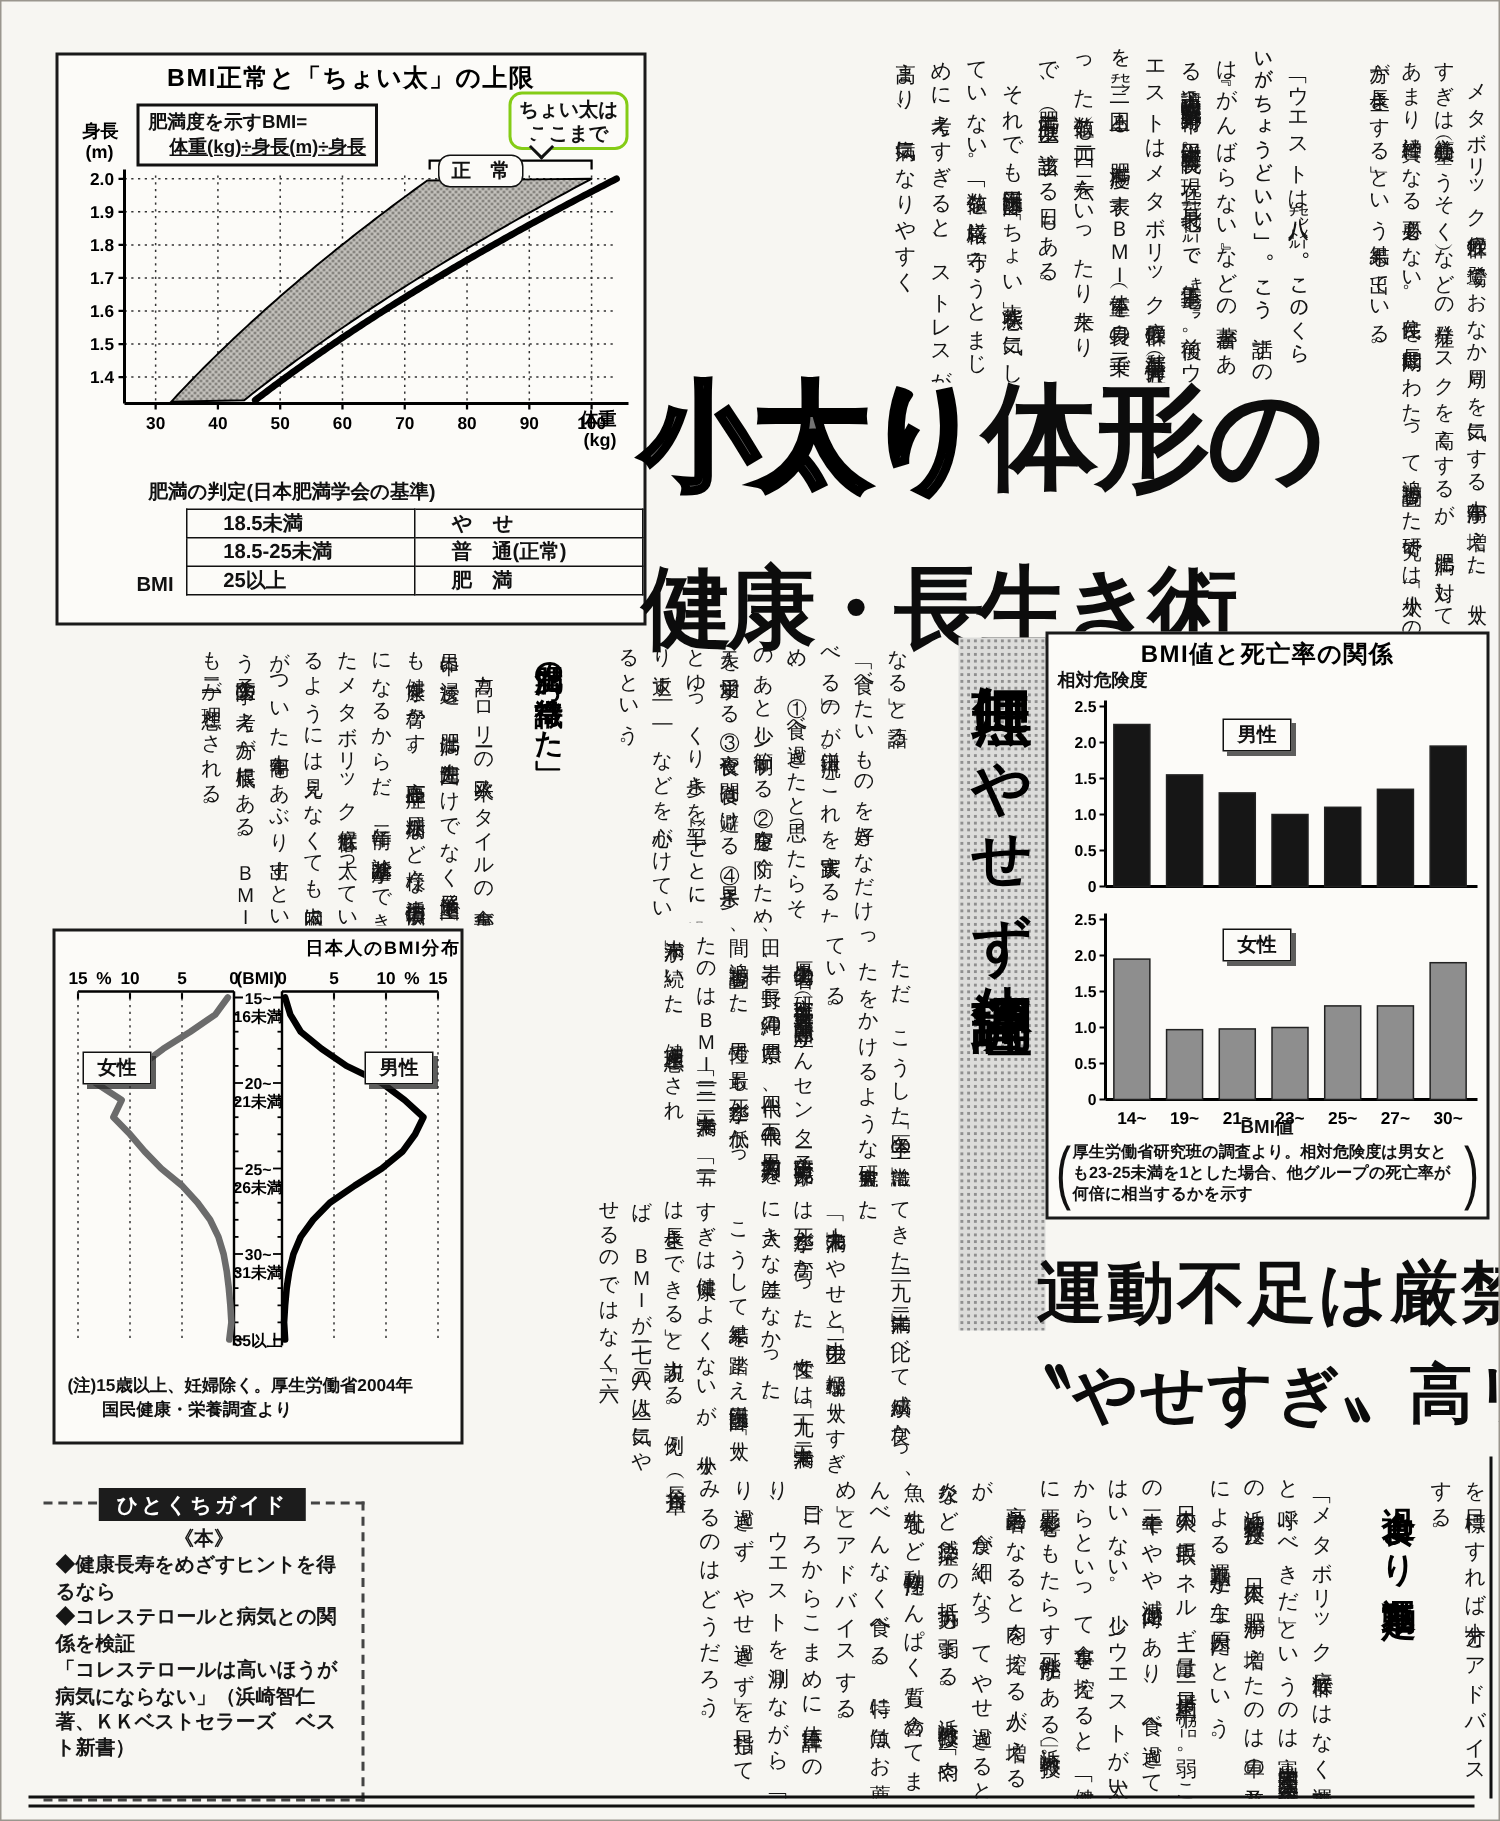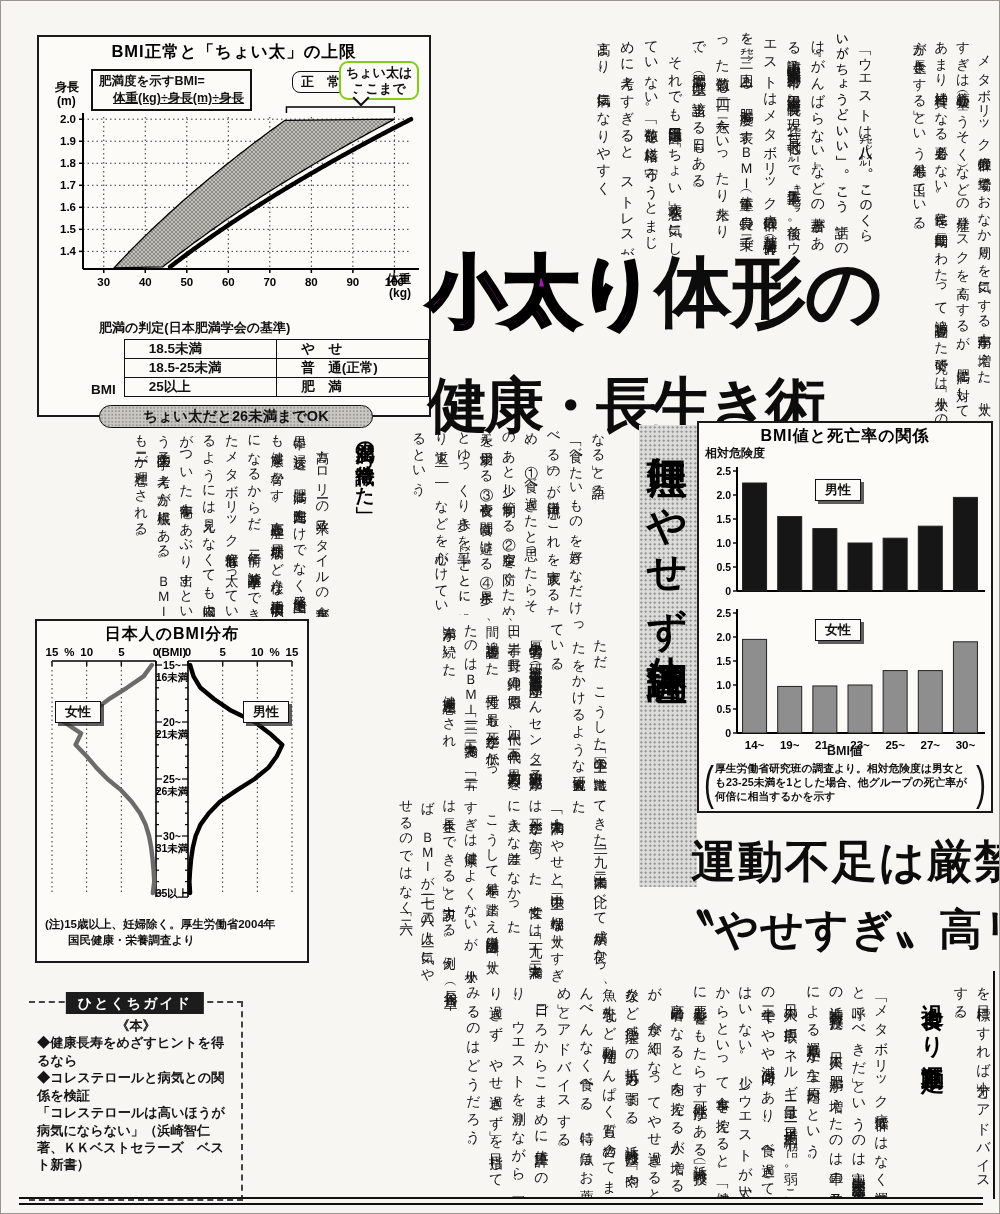--- a/index.html
+++ b/index.html
@@ -13,36 +13,36 @@
   .vhead{writing-mode:vertical-rl;text-orientation:upright;overflow:hidden;
          font-weight:bold;color:#000;}
   
   .chartbox{background:#fcfbf8;border:2.5px solid #1a1a1a;box-sizing:border-box;}
   .ctitle{font-weight:bold;text-align:center;font-size:16.5px;letter-spacing:1px;color:#000;}
   .small-b{font-weight:bold;font-size:12px;}
   
   .formula{border:2px solid #111;background:#fcfbf8;font-size:12.5px;font-weight:bold;
            line-height:1.35;padding:2px 6px;}
   .tag{border:1.8px solid #111;border-radius:8px;background:#fcfbf8;font-weight:bold;
-       font-size:13px;text-align:center;padding:1px 8px;}
+       font-size:13px;text-align:center;padding:1px 8px;margin-top:32px;}
   .bubble{border:2px solid #84cc16;border-radius:9px;background:#fcfbf8;font-weight:bold;
           font-size:13px;line-height:1.2;text-align:center;padding:2px 5px;white-space:pre-wrap;}
   .bubble:after{content:"";position:absolute;left:14px;bottom:-6px;width:10px;height:10px;
           background:#fcfbf8;border-right:2px solid #111;border-bottom:2px solid #111;
           transform:rotate(45deg);}
   .btable{border-collapse:collapse;font-size:13.5px;font-weight:bold;}
   .btable td{border:1.5px solid #111;padding:0 24px;height:18px;line-height:18px;}
   .pill{border:1.8px solid #111;border-radius:12px;background:#c9c7c2;text-align:center;
         font-weight:bold;font-size:14.5px;line-height:21px;
         background-image:radial-gradient(circle,#9b9893 0.9px,transparent 1px);background-size:3.5px 3.5px;}
   .glabel{border:1.6px solid #111;background:#fcfbf8;font-weight:bold;font-size:13px;
           padding:1px 9px;box-shadow:3px 3px 0 rgba(40,40,40,.75);}
   
   .hl{font-weight:900;color:#0c0c0c;letter-spacing:-2px;line-height:1;white-space:nowrap;}
-  .hl .outline{color:#a21caf;font-family:Liberation Serif, serif;-webkit-text-stroke:3.5px #000;}
+  .hl .outline{color:#737373;font-family:Liberation Serif, serif;-webkit-text-stroke:3.5px #000;}
   .grayband{background-color:#dcdcda;
             background-image:radial-gradient(circle,#8f8f8f 1.1px,transparent 1.25px);
             background-size:4.5px 4.5px;display:flex;justify-content:center;}
   .grayband .vhead{font-size:40px;letter-spacing:3px;}
   
   .guide{border-top:2px dashed #444;border-right:2px dashed #444;border-bottom:2px dashed #444;
          box-sizing:border-box;font-size:13.2px;line-height:1.32;font-weight:bold;color:#161616;}
   .guide-title{position:absolute;top:-11px;left:50%;transform:translateX(-50%);
          background:#1c1c1c;color:#fff;font-size:14px;font-weight:bold;letter-spacing:2px;
          padding:2px 12px;white-space:nowrap;}
@@ -145,35 +145,34 @@
           <td>18.5-25未満</td>
           <td>普　通(正常)</td>
             </tr>
         <tr>
           <td>25以上</td>
           <td>肥　満</td>
             </tr>
       </tbody>
         </table>
     </div>
-    <div class="abs pill" style="left:60px;top:368px;width:272px;height:21px;">ちょい太だと26未満までOK</div>
   </div>
 
   <div class="abs vcol" style="left:880px;top:30px;width:114px;height:392px;line-height:1.6;">　メタボリック症候群の登場でおなか周りを気にする中高年が増えた。太りすぎは心筋梗塞（こうそく）などの発症リスクを高くするが、肥満に対してあまり神経質になる必要もない。住民を長期間にわたって追跡調査した研究では「小太りの方が長生きする」という結果も出ている。</div>
 
   <div class="abs vcol" style="left:424px;top:30px;width:452px;height:224px;line-height:1.7;font-size:14px;">　「ウエストは八八㌢㍍。このくらいがちょうどいい」。こう話すのは『がんばらない』などの著書がある諏訪中央病院（長野県茅野市）の鎌田実名誉院長。現在、身長一七〇㌢㍍で体重七二㌔㌘前後。ウエストはメタボリック症候群の基準値（男性八五㌢）を三㌢上回る。肥満度を表すＢＭＩ（体重を身長の二乗で割った数値）も二四―二六をいったり来たりで、肥満（二五以上）に該当する日もある。
 　それでも鎌田医師は「ちょい太」状態を気にしていない。「数値を厳格に守ろうとまじめに考えすぎると、ストレスが高まり、病気になりやすく</div>
 
   <div class="abs hl" style="left:427px;top:252px;font-size:77px;"><span class="outline">小太り</span><span>体形の</span></div>
   <div class="abs hl" style="left:427px;top:352px;font-size:60px;letter-spacing:-4px;margin-top:23px;">健康・長生き術</div>
 
   <div class="abs vcol" style="left:30px;top:424px;width:302px;height:192px;line-height:1.68;">　高カロリーの欧米スタイルの食事が世界中に浸透し、肥満は先進国だけでなく発展途上国でも健康を脅かす。高血圧症や糖尿病など様々な生活習慣病の元凶になるからだ。二年前に診断基準ができたメタボリック症候群も太っているようには見えなくても内臓に脂肪がついた中高年をあぶり出すという予防医学の考え方が根底にある。ＢＭＩも二二が理想とされる。</div>
 
   <div class="abs chartbox" style="left:34px;top:618px;width:274px;height:344px;">
-    <div class="ctitle" style="margin-top:3px;font-size:16px;">日本人のBMI分布</div>
+    <div class="ctitle" style="margin-top:3px;font-size:12px;text-align:right;">日本人のBMI分布</div>
     <svg id="c2svg" class="abs" style="left:1px;top:24px;" width="268" height="272">
         <line x1="14" y1="16" x2="118" y2="16" stroke="#000" stroke-width="1.6"></line>
         <line x1="150" y1="16" x2="254" y2="16" stroke="#000" stroke-width="1.6"></line>
         <line x1="118" y1="16" x2="118" y2="21" stroke="#000" stroke-width="1.4"></line>
         <line x1="150" y1="16" x2="150" y2="21" stroke="#000" stroke-width="1.4"></line>
         <text x="118" y="11" font-size="11.5" text-anchor="middle" font-weight="bold" font-family="&quot;Liberation Sans&quot;,sans-serif">0</text>
         <text x="150" y="11" font-size="11.5" text-anchor="middle" font-weight="bold" font-family="&quot;Liberation Sans&quot;,sans-serif">0</text>
         <line x1="83.33333333333333" y1="16" x2="83.33333333333333" y2="21" stroke="#000" stroke-width="1.4"></line>
         <line x1="184.66666666666669" y1="16" x2="184.66666666666669" y2="21" stroke="#000" stroke-width="1.4"></line>
         <text x="83.33333333333333" y="11" font-size="11.5" text-anchor="middle" font-weight="bold" font-family="&quot;Liberation Sans&quot;,sans-serif">5</text>

